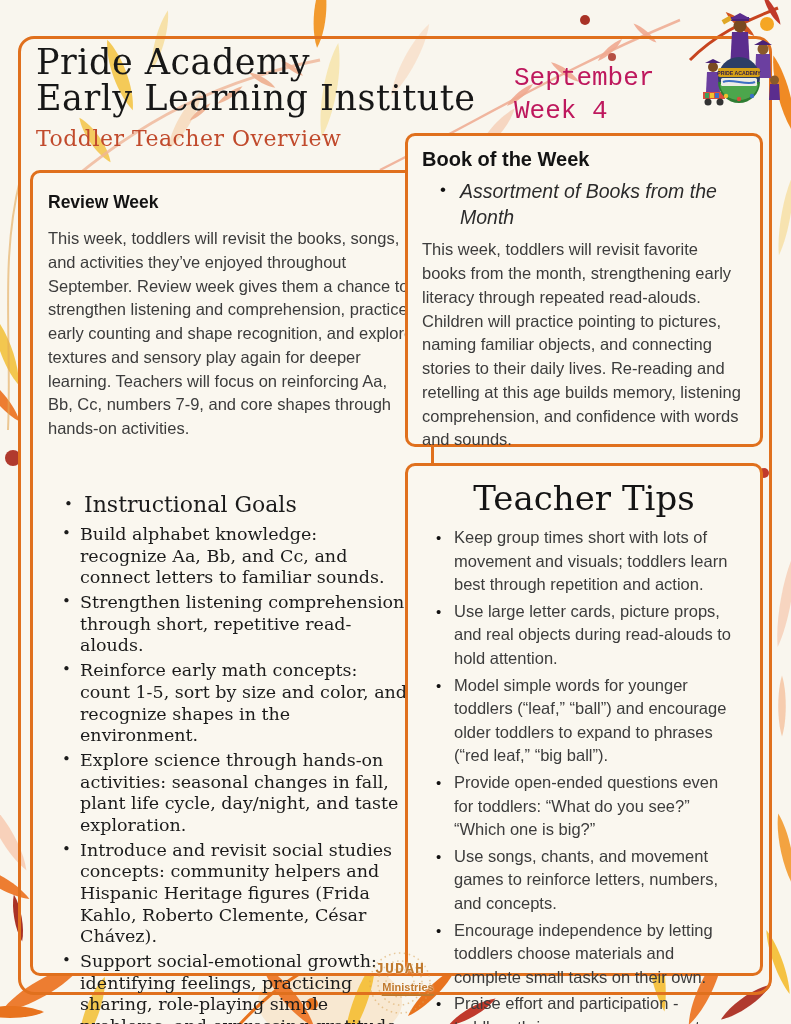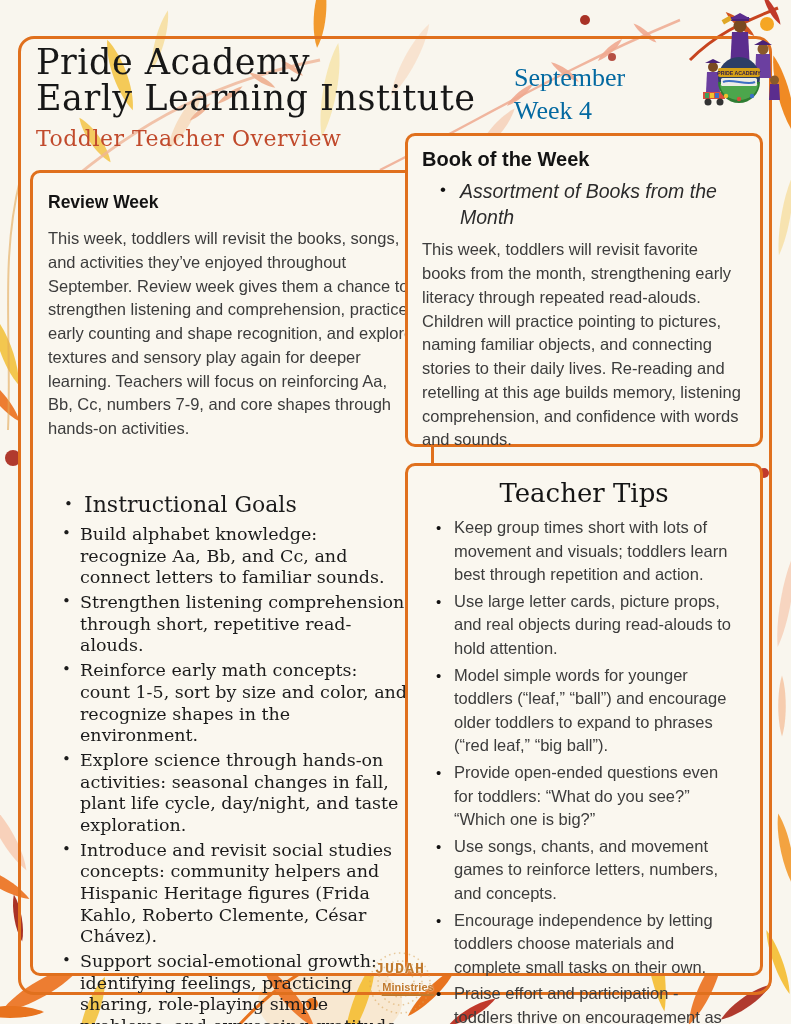--- a/index.html
+++ b/index.html
@@ -4,21 +4,21 @@
 <style>
   html,body{margin:0;padding:0;}
   body{font-family:"Liberation Sans",sans-serif;background:#fff;}
   .page{position:relative;width:791px;height:1024px;background:#F9F6EE;overflow:hidden;}
   .deco{position:absolute;left:0;top:0;width:791px;height:1024px;z-index:0;pointer-events:none;}
   .frame{position:absolute;left:18px;top:36px;width:748px;height:953px;border:3px solid #E0701D;border-radius:16px;z-index:1;pointer-events:none;}
   .content{position:absolute;left:0;top:0;width:791px;height:1024px;z-index:2;}
 
   .title{position:absolute;left:36px;top:44px;font-family:"DejaVu Serif","Liberation Serif",serif;font-size:35px;line-height:1.04;color:#171717;letter-spacing:.5px;}
   .subtitle{position:absolute;left:36px;top:126px;font-family:"DejaVu Serif","Liberation Serif",serif;font-size:22px;color:#C14A2C;letter-spacing:.5px;text-align:center;}
-  .date{position:absolute;left:514px;top:62px;font-family:Liberation Serif, serif;font-size:26px;line-height:1.25;color:#0369a1;}
+  .date{position:absolute;left:514px;top:62px;font-family:Liberation Mono, monospace;font-size:26px;line-height:1.25;color:#be185d;}
   .logo{position:absolute;left:698px;top:12px;width:82px;height:102px;}
 
   .box{position:absolute;background:#FAF7EF;border:3px solid #E0701D;border-radius:10px;box-sizing:border-box;}
   .left-box{left:30px;top:170px;width:404px;height:806px;padding:19px 15px;}
   .book-box{left:405px;top:133px;width:358px;height:314px;padding:12px 14px;}
   .tips-box{left:405px;top:463px;width:358px;height:513px;padding:10px 14px;}
 
   .box-heading{font-size:17.5px;font-weight:bold;color:#131313;margin:0 0 14px 0;}
   .book-heading{font-size:20px;font-weight:bold;color:#131313;margin:0 0 4px 0;}
   .body-text{font-size:16.5px;line-height:1.44;color:#3C3C3C;margin:14px 0 0 0;}
@@ -30,21 +30,21 @@
   .goals-list{margin-top:50px;font-family:"DejaVu Serif","Liberation Serif",serif;color:#1b1b1b;}
   .goals-list li{font-size:17.5px;line-height:1.24;padding-left:24px;margin-bottom:3px;}
   .goals-list li::before{content:"•";position:absolute;left:6px;top:0;font-size:15px;}
   .goals-list li.goals-title{font-size:22px;margin-bottom:6px;padding-left:28px;}
   .goals-list li.goals-title::before{left:8px;top:4px;}
 
   .book-bullet{font-size:19.5px;font-style:italic;line-height:1.32;color:#2b2b2b;}
   .book-bullet li{padding-left:30px;}
   .book-bullet li::before{content:"•";position:absolute;left:10px;top:0;font-style:normal;font-size:17px;color:#111;}
 
-  .tips-heading{font-family:"DejaVu Serif","Liberation Serif",serif;font-size:26px;color:#141414;text-align:center;margin:2px 0 4px 0;font-weight:normal;}
+  .tips-heading{font-family:"DejaVu Serif","Liberation Serif",serif;font-size:34px;color:#141414;text-align:center;margin:2px 0 4px 0;font-weight:normal;}
   .tips-list li{font-size:16.5px;line-height:1.43;color:#3C3C3C;padding-left:24px;margin-bottom:3px;}
   .tips-list li::before{content:"•";position:absolute;left:6px;top:1px;font-size:15px;color:#111;}
 
   .watermark{position:absolute;left:348px;top:944px;width:104px;height:76px;z-index:4;text-align:center;}
   .watermark .rays{position:absolute;left:2px;top:4px;}
   .wm-text{position:relative;top:18px;font-family:"Liberation Sans",sans-serif;color:#C07A2E;text-shadow:0 0 2px #fff;}
   .wm-l1{font-size:15px;font-weight:bold;letter-spacing:1px;line-height:1;font-family:Liberation Mono, monospace;}
   .wm-l2{font-size:11px;font-weight:bold;line-height:1.1;border-bottom:2px solid #C07A2E;display:inline-block;padding-bottom:1px;margin-left:16px;}
 </style>
 </head>

